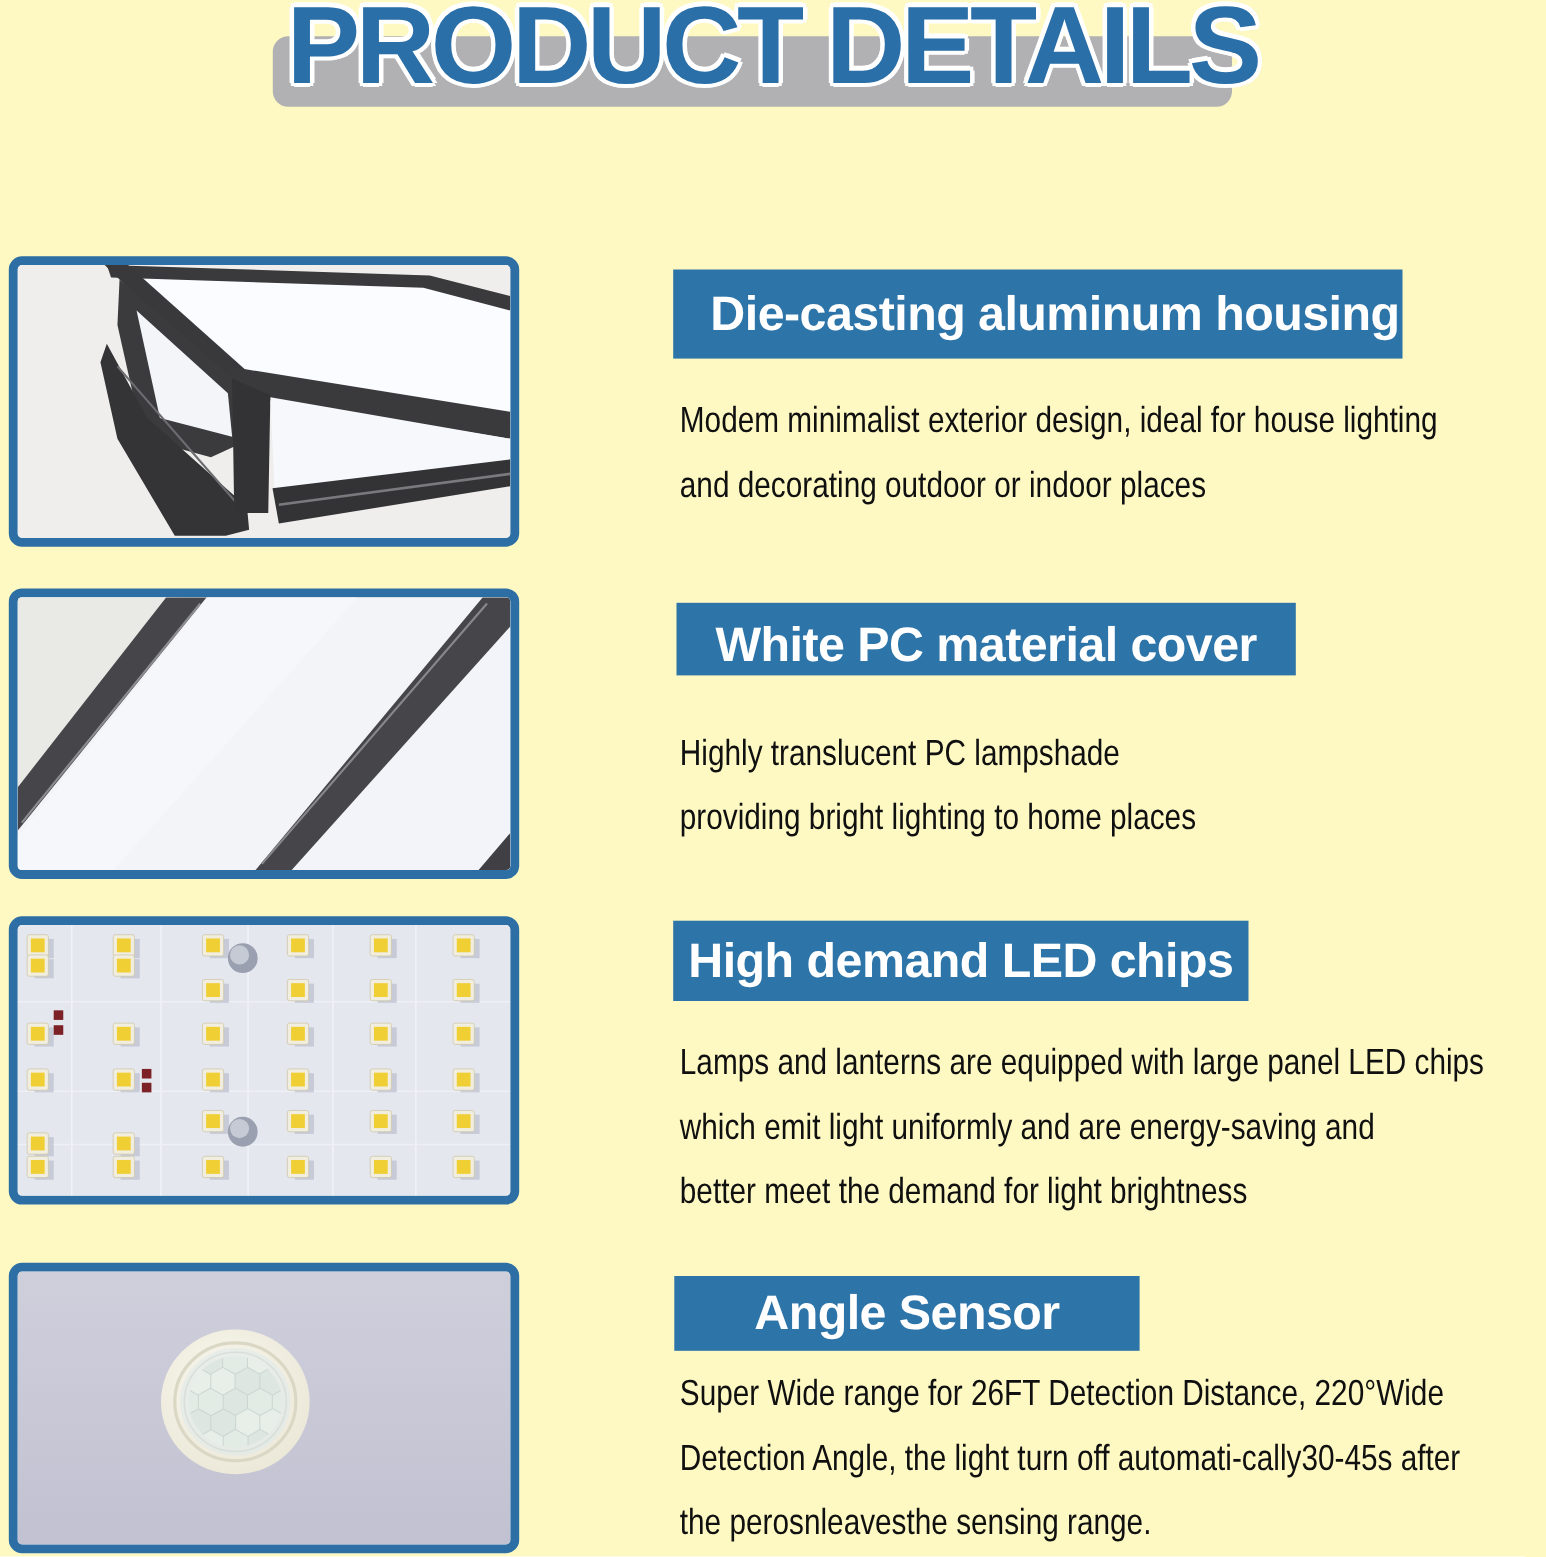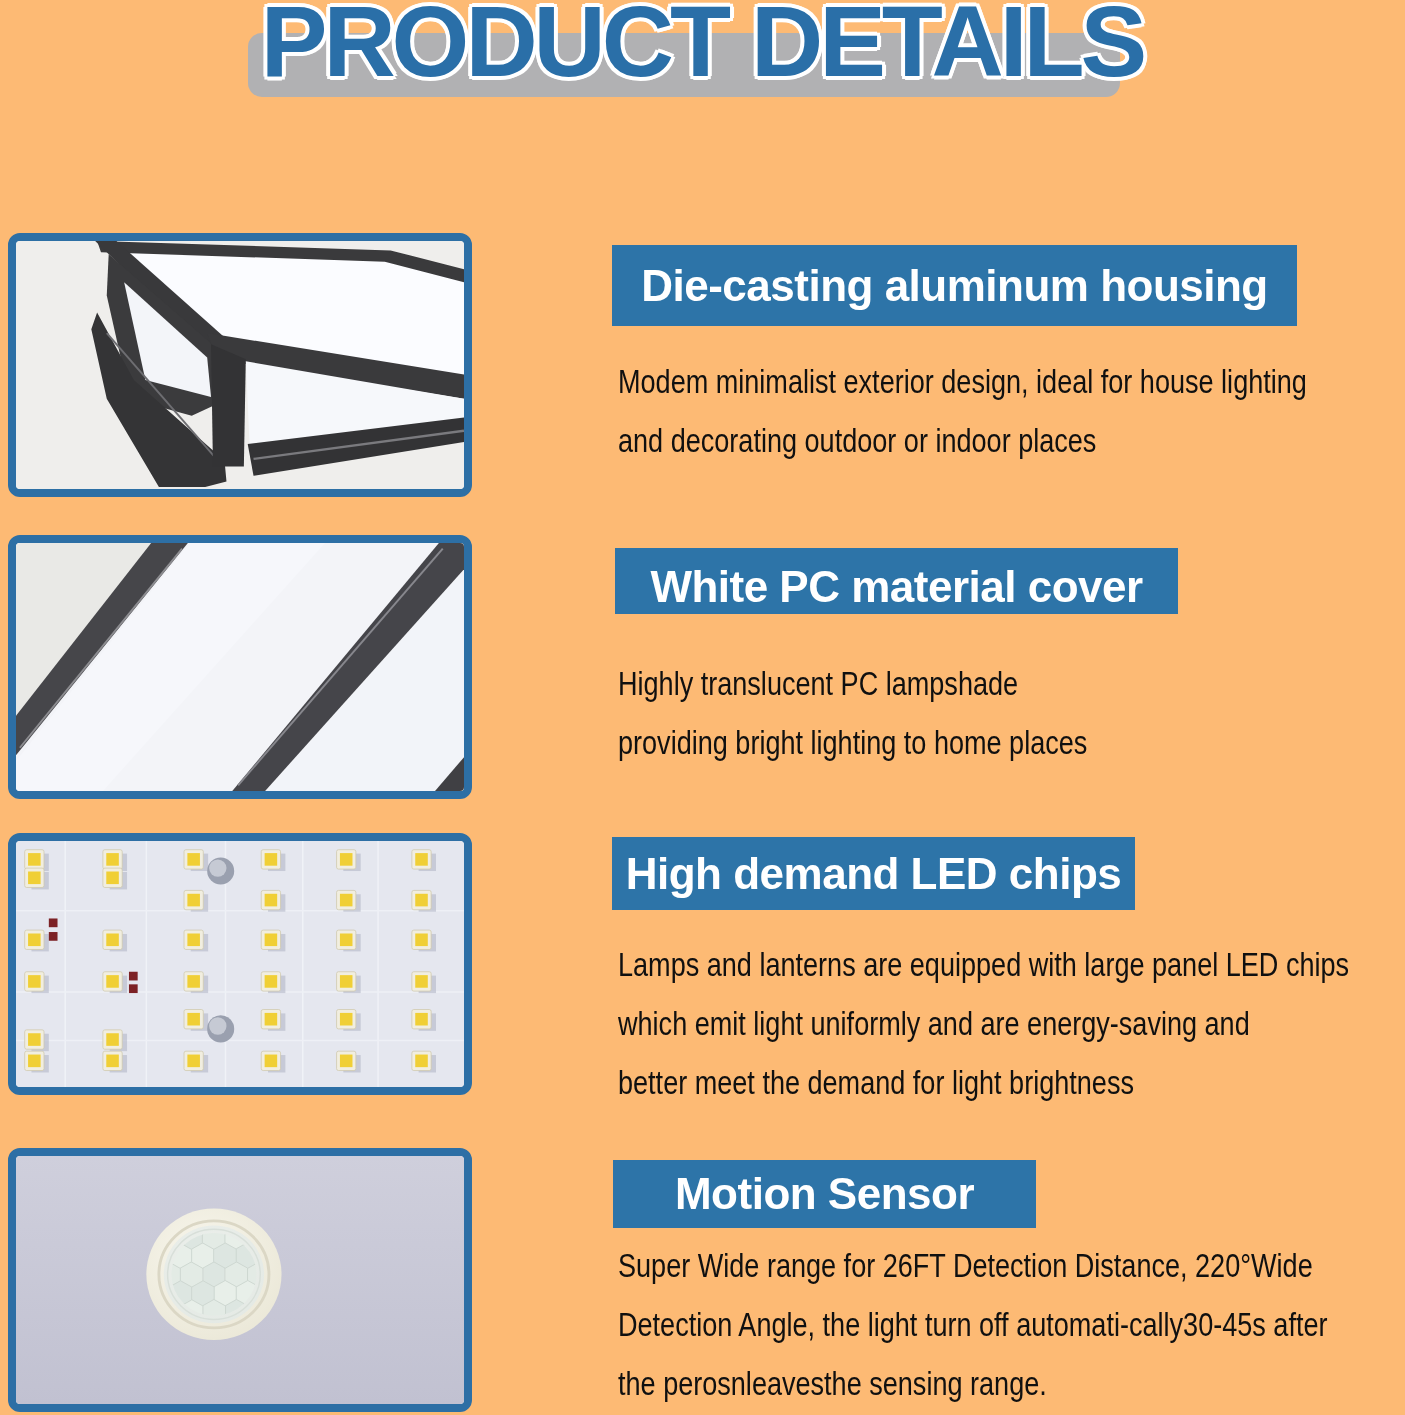--- a/index.html
+++ b/index.html
@@ -1,16 +1,16 @@
 <!DOCTYPE html>
 <html><head>
 <meta charset="utf-8">
 <style>
   html,body{margin:0;padding:0;background:#ffffff;}
-  .page{position:relative;width:1405px;height:1415px;background:#fdba74;overflow:hidden;
+  .page{position:relative;width:1405px;height:1415px;background:#fef9c3;overflow:hidden;
         font-family:"Liberation Sans","DejaVu Sans",sans-serif;}
 
   
   .header-bar{position:absolute;left:248px;top:33px;width:872px;height:64px;
               background:#b1b1b3;border-radius:14px;}
   .header-title{position:absolute;left:212px;top:-14px;width:980px;height:110px;
               line-height:110px;text-align:center;margin:0;
               font-size:100px;font-weight:bold;letter-spacing:-4px;color:#2a6fa8;
               text-shadow:-4px 0 0 #fff,4px 0 0 #fff,0 -4px 0 #fff,0 4px 0 #fff,
                           -3px -3px 0 #fff,3px -3px 0 #fff,-3px 3px 0 #fff,3px 3px 0 #fff;}
@@ -19,21 +19,21 @@
   .photo{position:absolute;left:8px;width:464px;height:264px;margin:0;
          border:8px solid #2d6fa5;border-radius:12px;overflow:hidden;
          box-sizing:border-box;background:#f0f0f0;}
   .photo svg{display:block;width:448px;height:248px;}
   .photo-1{top:233px;} .photo-2{top:535px;} .photo-3{top:833px;height:262px;} .photo-4{top:1148px;}
   .photo-3 svg{height:246px;}
 
   
   .banner{position:absolute;background:#2d74a8;color:#ffffff;font-weight:bold;
           font-size:44px;letter-spacing:-0.5px;text-align:center;white-space:nowrap;overflow:hidden;}
-  .banner-1{left:612px;top:245px;width:685px;height:81px;line-height:81px;}
+  .banner-1{left:612px;top:245px;width:632px;height:81px;line-height:81px;padding-left:31px;}
   .banner-2{left:615px;top:548px;width:563px;height:66px;line-height:77px;}
   .banner-3{left:612px;top:837px;width:523px;height:73px;line-height:73px;}
   .banner-4{left:613px;top:1160px;width:423px;height:68px;line-height:68px;}
 
   
   .body{position:absolute;left:618px;width:960px;color:#101010;font-size:33px;
         transform:scaleX(0.82);transform-origin:left top;}
   .body .line{height:59px;line-height:59px;white-space:nowrap;}
   .body-1{top:352px;} .body-2{top:654px;} .body-3{top:935px;} .body-4{top:1236px;}
 </style>
@@ -269,20 +269,20 @@
           <polygon points="181.9,153.2 169.9,160.1 157.9,153.2 157.9,139.4 169.9,132.5 181.9,139.4" fill="#dde6e1" stroke="#cdd7d1" stroke-width="1"></polygon>
           <polygon points="170.2,132.9 158.2,139.8 146.2,132.9 146.2,119.1 158.2,112.2 170.2,119.1" fill="#e3ebe5" stroke="#cdd7d1" stroke-width="1"></polygon>
           <polygon points="181.9,112.6 169.9,119.5 157.9,112.6 157.9,98.8 169.9,91.9 181.9,98.8" fill="#e8efe9" stroke="#cdd7d1" stroke-width="1"></polygon>
           <polygon points="193.6,92.4 181.6,99.3 169.6,92.4 169.6,78.6 181.6,71.7 193.6,78.6" fill="#dde6e1" stroke="#cdd7d1" stroke-width="1"></polygon>
           <polygon points="217.0,92.4 205.0,99.3 193.0,92.4 193.0,78.6 205.0,71.7 217.0,78.6" fill="#e3ebe5" stroke="#cdd7d1" stroke-width="1"></polygon>
           <polygon points="240.4,92.4 228.4,99.3 216.4,92.4 216.4,78.6 228.4,71.7 240.4,78.6" fill="#e8efe9" stroke="#cdd7d1" stroke-width="1"></polygon>
           <polygon points="252.1,112.6 240.1,119.5 228.1,112.6 228.1,98.8 240.1,91.9 252.1,98.8" fill="#dde6e1" stroke="#cdd7d1" stroke-width="1"></polygon>
         </g>
     </svg>
   </figure>
-  <div class="banner banner-4">Motion Sensor</div>
+  <div class="banner banner-4">Angle Sensor</div>
   <div class="body body-4">
     <div class="line">Super Wide range for 26FT Detection Distance, 220°Wide</div>
     <div class="line">Detection Angle, the light turn off automati-cally30-45s after</div>
     <div class="line">the perosnleavesthe sensing range.</div>
   </div>
 
 </div>
 
 </body></html>

